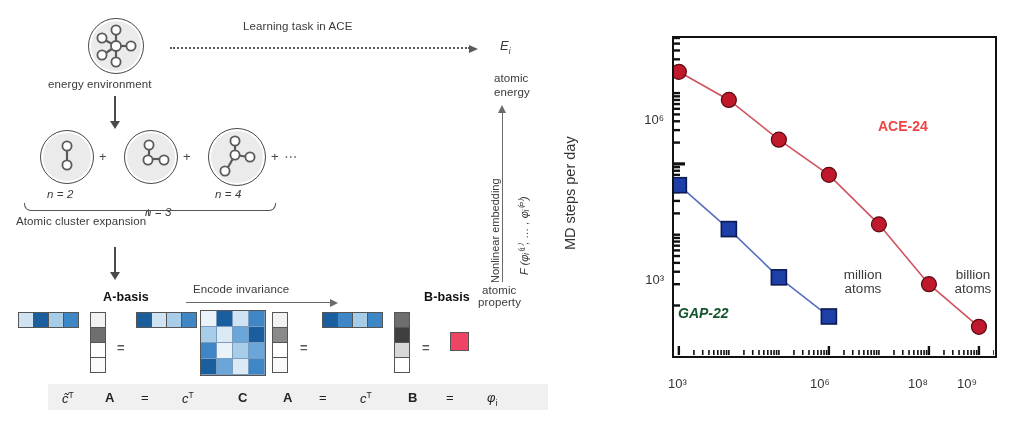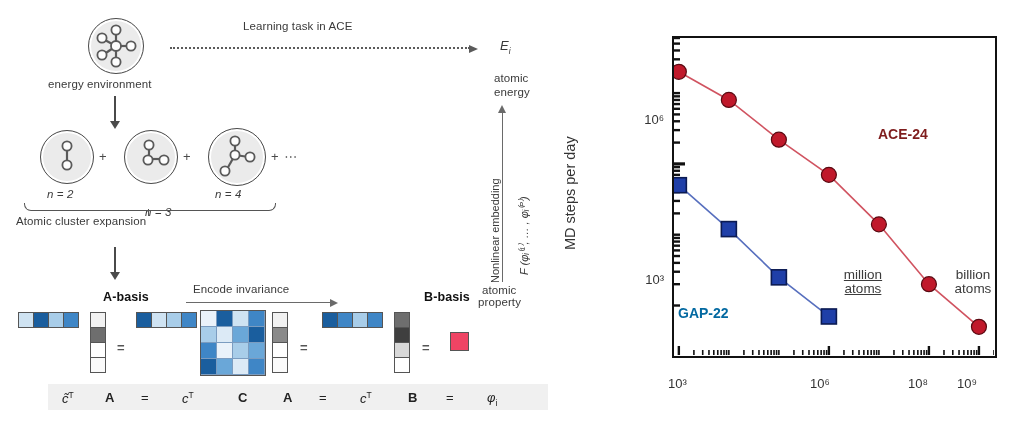--- a/index.html
+++ b/index.html
@@ -377,24 +377,24 @@
     <div class="ytick-lab" style="left:6px;top:112px;width:48px;">10⁶</div>
     <div class="ytick-lab" style="left:6px;top:272px;width:48px;">10³</div>
 
     <div class="xtick-lab" style="left:58px;top:376px;">10³</div>
     <div class="xtick-lab" style="left:200px;top:376px;">10⁶</div>
     <div class="xtick-lab" style="left:298px;top:376px;">10⁸</div>
     <div class="xtick-lab" style="left:347px;top:376px;">10⁹</div>
 
     <div id="ylabel">MD steps per day</div>
 
-    <div class="series-lab" style="left:268px;top:126px;color:#7f1d1d;">ACE-24</div>
-    <div class="series-lab" style="left:68px;top:305px;color:#0369a1;">GAP-22</div>
-
-    <div class="annot" style="left:218px;top:268px;width:70px;text-decoration:underline;">
+    <div class="series-lab" style="left:268px;top:118px;color:#ef4444;">ACE-24</div>
+    <div class="series-lab" style="left:68px;top:305px;color:#14532d;font-style:italic;">GAP-22</div>
+
+    <div class="annot" style="left:218px;top:268px;width:70px;">
       <div>million</div>
       <div>atoms</div>
     </div>
     <div class="annot" style="left:328px;top:268px;width:70px;">
       <div>billion</div>
       <div>atoms</div>
     </div>
   </div>
 </div>
 

